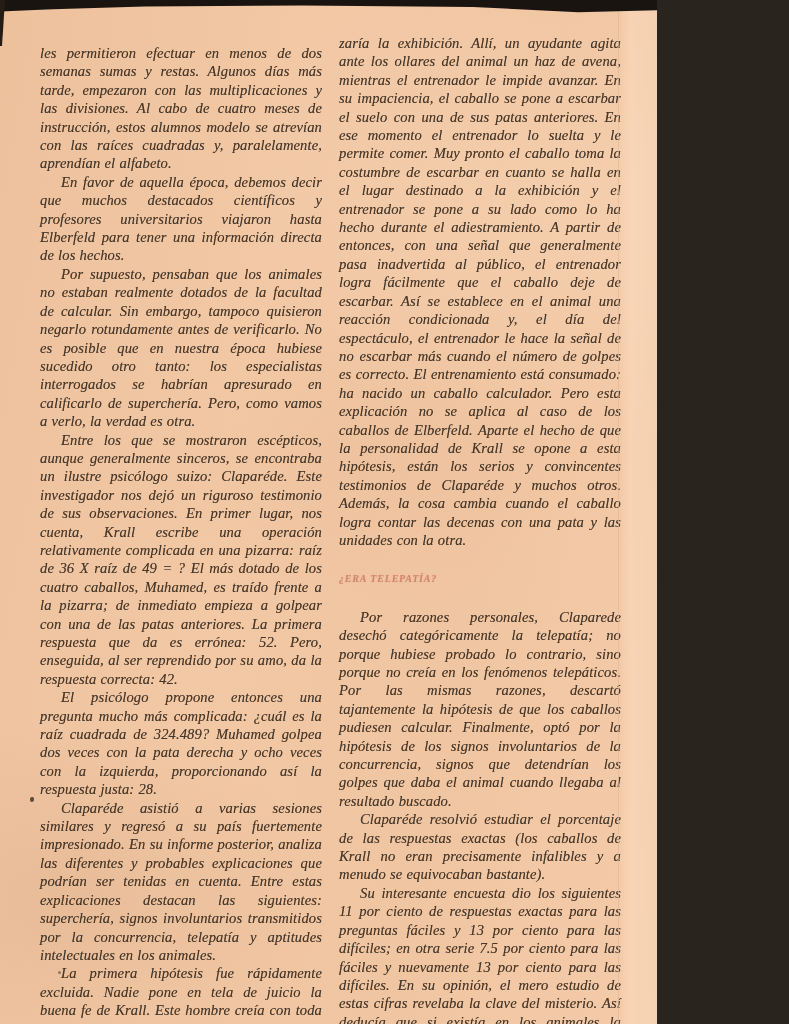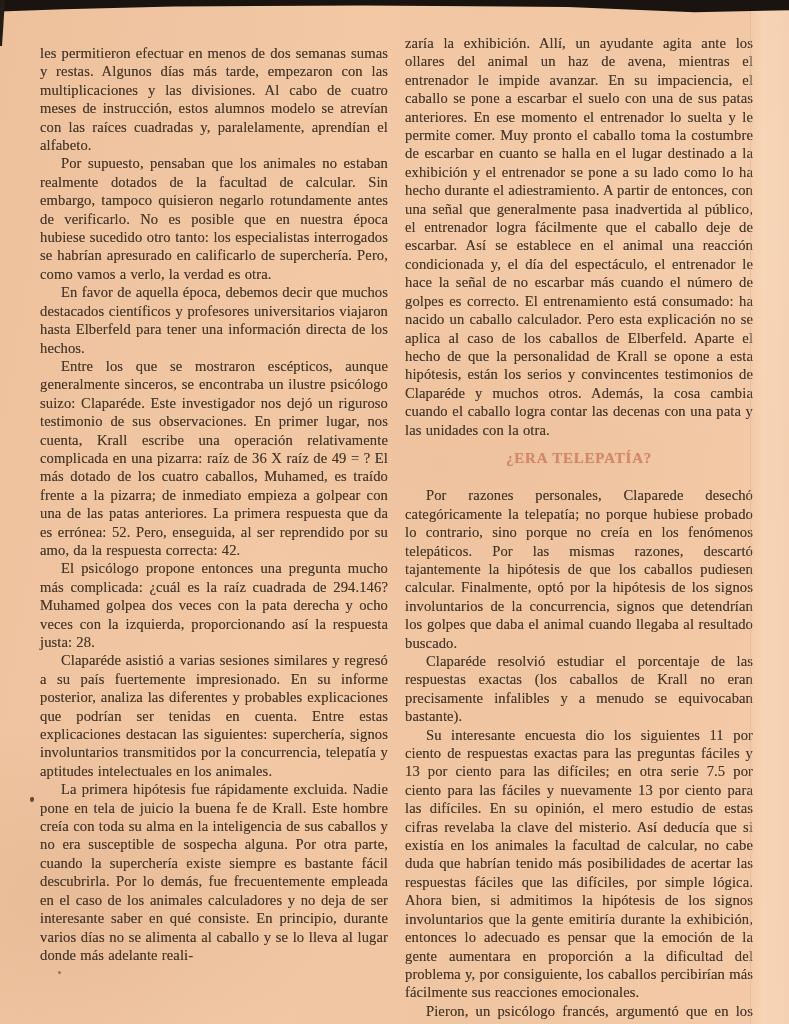--- a/index.html
+++ b/index.html
@@ -4,27 +4,28 @@
 <style>
   html, body { margin: 0; padding: 0; }
   body {
     width: 789px; height: 1024px;
     overflow: hidden;
     font-family: "Liberation Serif", serif;
     background: #2a241e;
   }
   .page {
     position: relative;
-    width: 789px; height: 1024px;
+    width: 657px; height: 1024px;
     background:
       radial-gradient(ellipse 420px 300px at 12% 88%, rgba(190,140,100,0.18), rgba(190,140,100,0) 60%),
       radial-gradient(ellipse 500px 380px at 85% 20%, rgba(255,230,205,0.25), rgba(255,230,205,0) 65%),
       radial-gradient(ellipse 300px 220px at 55% 45%, rgba(210,160,120,0.10), rgba(210,160,120,0) 70%),
       linear-gradient(100deg, #edc19c 0%, #f2c8a5 38%, #f0c5a1 68%, #f4cbaa 100%);
     overflow: hidden;
+    font-style: italic;
   }
   
   .top-edge {
     position: absolute; top: 0; left: 0; right: 0; height: 16px;
     background: #191410;
     clip-path: polygon(0 0, 100% 0, 100% 64%, 88% 76%, 72% 44%, 46% 34%, 22% 40%, 8% 58%, 0 72%);
     z-index: 3;
   }
   .left-edge {
     position: absolute; top: 0; left: 0; width: 5px; height: 46px;
@@ -57,25 +58,24 @@
     text-align: justify;
     text-shadow: 0 0 0.4px rgba(80,55,35,0.55);
     letter-spacing: 0.1px;
     word-spacing: 0.4px;
   }
   .col-left  { margin-top: 44px; }
   .col-right { margin-top: 34px; }
   .para { margin: 0; }
   .para.indent { text-indent: 21px; }
   .col-heading {
-    font-size: 15px;
+    font-size: 10px;
     font-weight: bold;
-    text-align: center;
     letter-spacing: 0.8px;
-    margin: 10px 0 19px 0;
+    margin: 21px 0 19px 0;
     color: var(--heading-color, #c4604a);
     text-shadow: 0 0 0.6px rgba(196,96,74,0.45);
   }
   .col-heading.faded {
     color: var(--heading-faded-color, #cd7a5f);
     opacity: 0.82;
     text-shadow: 0 0 1px rgba(205,122,95,0.5);
   }
   .speck {
     position: absolute; left: 30px; top: 797px;
@@ -95,24 +95,24 @@
 
 <div class="page">
   <div class="top-edge"></div>
   <div class="left-edge"></div>
   <div class="right-fold"></div>
   <div class="speck"></div>
   <div class="speck2"></div>
   <div class="columns">
     <div class="col col-left">
         <p class="para">les permitieron efectuar en menos de dos semanas sumas y restas. Algunos días más tarde, empezaron con las multiplicaciones y las divisiones. Al cabo de cuatro meses de instrucción, estos alumnos modelo se atrevían con las raíces cuadradas y, paralelamente, aprendían el alfabeto.</p>
+        <p class="para indent">En favor de aquella época, debemos decir que muchos destacados científicos y profesores universitarios viajaron hasta Elberfeld para tener una información directa de los hechos.</p>
         <p class="para indent">Por supuesto, pensaban que los animales no estaban realmente dotados de la facultad de calcular. Sin embargo, tampoco quisieron negarlo rotundamente antes de verificarlo. No es posible que en nuestra época hubiese sucedido otro tanto: los especialistas interrogados se habrían apresurado en calificarlo de superchería. Pero, como vamos a verlo, la verdad es otra.</p>
-        <p class="para indent">En favor de aquella época, debemos decir que muchos destacados científicos y profesores universitarios viajaron hasta Elberfeld para tener una información directa de los hechos.</p>
         <p class="para indent">Entre los que se mostraron escépticos, aunque generalmente sinceros, se encontraba un ilustre psicólogo suizo: Claparéde. Este investigador nos dejó un riguroso testimonio de sus observaciones. En primer lugar, nos cuenta, Krall escribe una operación relativamente complicada en una pizarra: raíz de 36 X raíz de 49 = ? El más dotado de los cuatro caballos, Muhamed, es traído frente a la pizarra; de inmediato empieza a golpear con una de las patas anteriores. La primera respuesta que da es errónea: 52. Pero, enseguida, al ser reprendido por su amo, da la respuesta correcta: 42.</p>
-        <p class="para indent">El psicólogo propone entonces una pregunta mucho más complicada: ¿cuál es la raíz cuadrada de 294.146? Muhamed golpea dos veces con la pata derecha y ocho veces con la izquierda, proporcionando así la respuesta justa: 28.</p>
+        <p class="para indent">El psicólogo propone entonces una pregunta mucho más complicada: ¿cuál es la raíz cuadrada de 324.489? Muhamed golpea dos veces con la pata derecha y ocho veces con la izquierda, proporcionando así la respuesta justa: 28.</p>
         <p class="para indent">Claparéde asistió a varias sesiones similares y regresó a su país fuertemente impresionado. En su informe posterior, analiza las diferentes y probables explicaciones que podrían ser tenidas en cuenta. Entre estas explicaciones destacan las siguientes: superchería, signos involuntarios transmitidos por la concurrencia, telepatía y aptitudes intelectuales en los animales.</p>
         <p class="para indent">La primera hipótesis fue rápidamente excluida. Nadie pone en tela de juicio la buena fe de Krall. Este hombre creía con toda su alma en la inteligencia de sus caballos y no era susceptible de sospecha alguna. Por otra parte, cuando la superchería existe siempre es bastante fácil descubrirla. Por lo demás, fue frecuentemente empleada en el caso de los animales calculadores y no deja de ser interesante saber en qué consiste. En principio, durante varios días no se alimenta al caballo y se lo lleva al lugar donde más adelante reali-</p>
       </div>
     <div class="col col-right">
         <p class="para">zaría la exhibición. Allí, un ayudante agita ante los ollares del animal un haz de avena, mientras el entrenador le impide avanzar. En su impaciencia, el caballo se pone a escarbar el suelo con una de sus patas anteriores. En ese momento el entrenador lo suelta y le permite comer. Muy pronto el caballo toma la costumbre de escarbar en cuanto se halla en el lugar destinado a la exhibición y el entrenador se pone a su lado como lo ha hecho durante el adiestramiento. A partir de entonces, con una señal que generalmente pasa inadvertida al público, el entrenador logra fácilmente que el caballo deje de escarbar. Así se establece en el animal una reacción condicionada y, el día del espectáculo, el entrenador le hace la señal de no escarbar más cuando el número de golpes es correcto. El entrenamiento está consumado: ha nacido un caballo calculador. Pero esta explicación no se aplica al caso de los caballos de Elberfeld. Aparte el hecho de que la personalidad de Krall se opone a esta hipótesis, están los serios y convincentes testimonios de Claparéde y muchos otros. Además, la cosa cambia cuando el caballo logra contar las decenas con una pata y las unidades con la otra.</p>
         <h2 class="col-heading faded">¿ERA TELEPATÍA?</h2>
         <p class="para indent">Por razones personales, Claparede desechó categóricamente la telepatía; no porque hubiese probado lo contrario, sino porque no creía en los fenómenos telepáticos. Por las mismas razones, descartó tajantemente la hipótesis de que los caballos pudiesen calcular. Finalmente, optó por la hipótesis de los signos involuntarios de la concurrencia, signos que detendrían los golpes que daba el animal cuando llegaba al resultado buscado.</p>
         <p class="para indent">Claparéde resolvió estudiar el porcentaje de las respuestas exactas (los caballos de Krall no eran precisamente infalibles y a menudo se equivocaban bastante).</p>
         <p class="para indent">Su interesante encuesta dio los siguientes 11 por ciento de respuestas exactas para las preguntas fáciles y 13 por ciento para las difíciles; en otra serie 7.5 por ciento para las fáciles y nuevamente 13 por ciento para las difíciles. En su opinión, el mero estudio de estas cifras revelaba la clave del misterio. Así deducía que si existía en los animales la facultad de calcular, no cabe duda que habrían tenido más posibilidades de acertar las respuestas fáciles que las difíciles, por simple lógica. Ahora bien, si admitimos la hipótesis de los signos involuntarios que la gente emitiría durante la exhibición, entonces lo adecuado es pensar que la emoción de la gente aumentara en proporción a la dificultad del problema y, por consiguiente, los caballos percibirían más fácilmente sus reacciones emocionales.</p>
         <p class="para indent">Pieron, un psicólogo francés, argumentó que en los espectadores debía alterarse el ritmo respiratorio y que esto sería percibido por los caballos. Por azar, un día que su dueña enseñaba aritmética a sus hijas, las niñas daban pésimas respuestas a los problemas; en un momento dado, Rolf respondió por ellas golpeando con su pata en la mesa. Por supuesto, entre todas esas maravillas se deslizaban muchos tramposos. Pero de todos modos, basta con los caballos de Elberfeld para poner de relieve la importancia de esta cuestión.</p>

